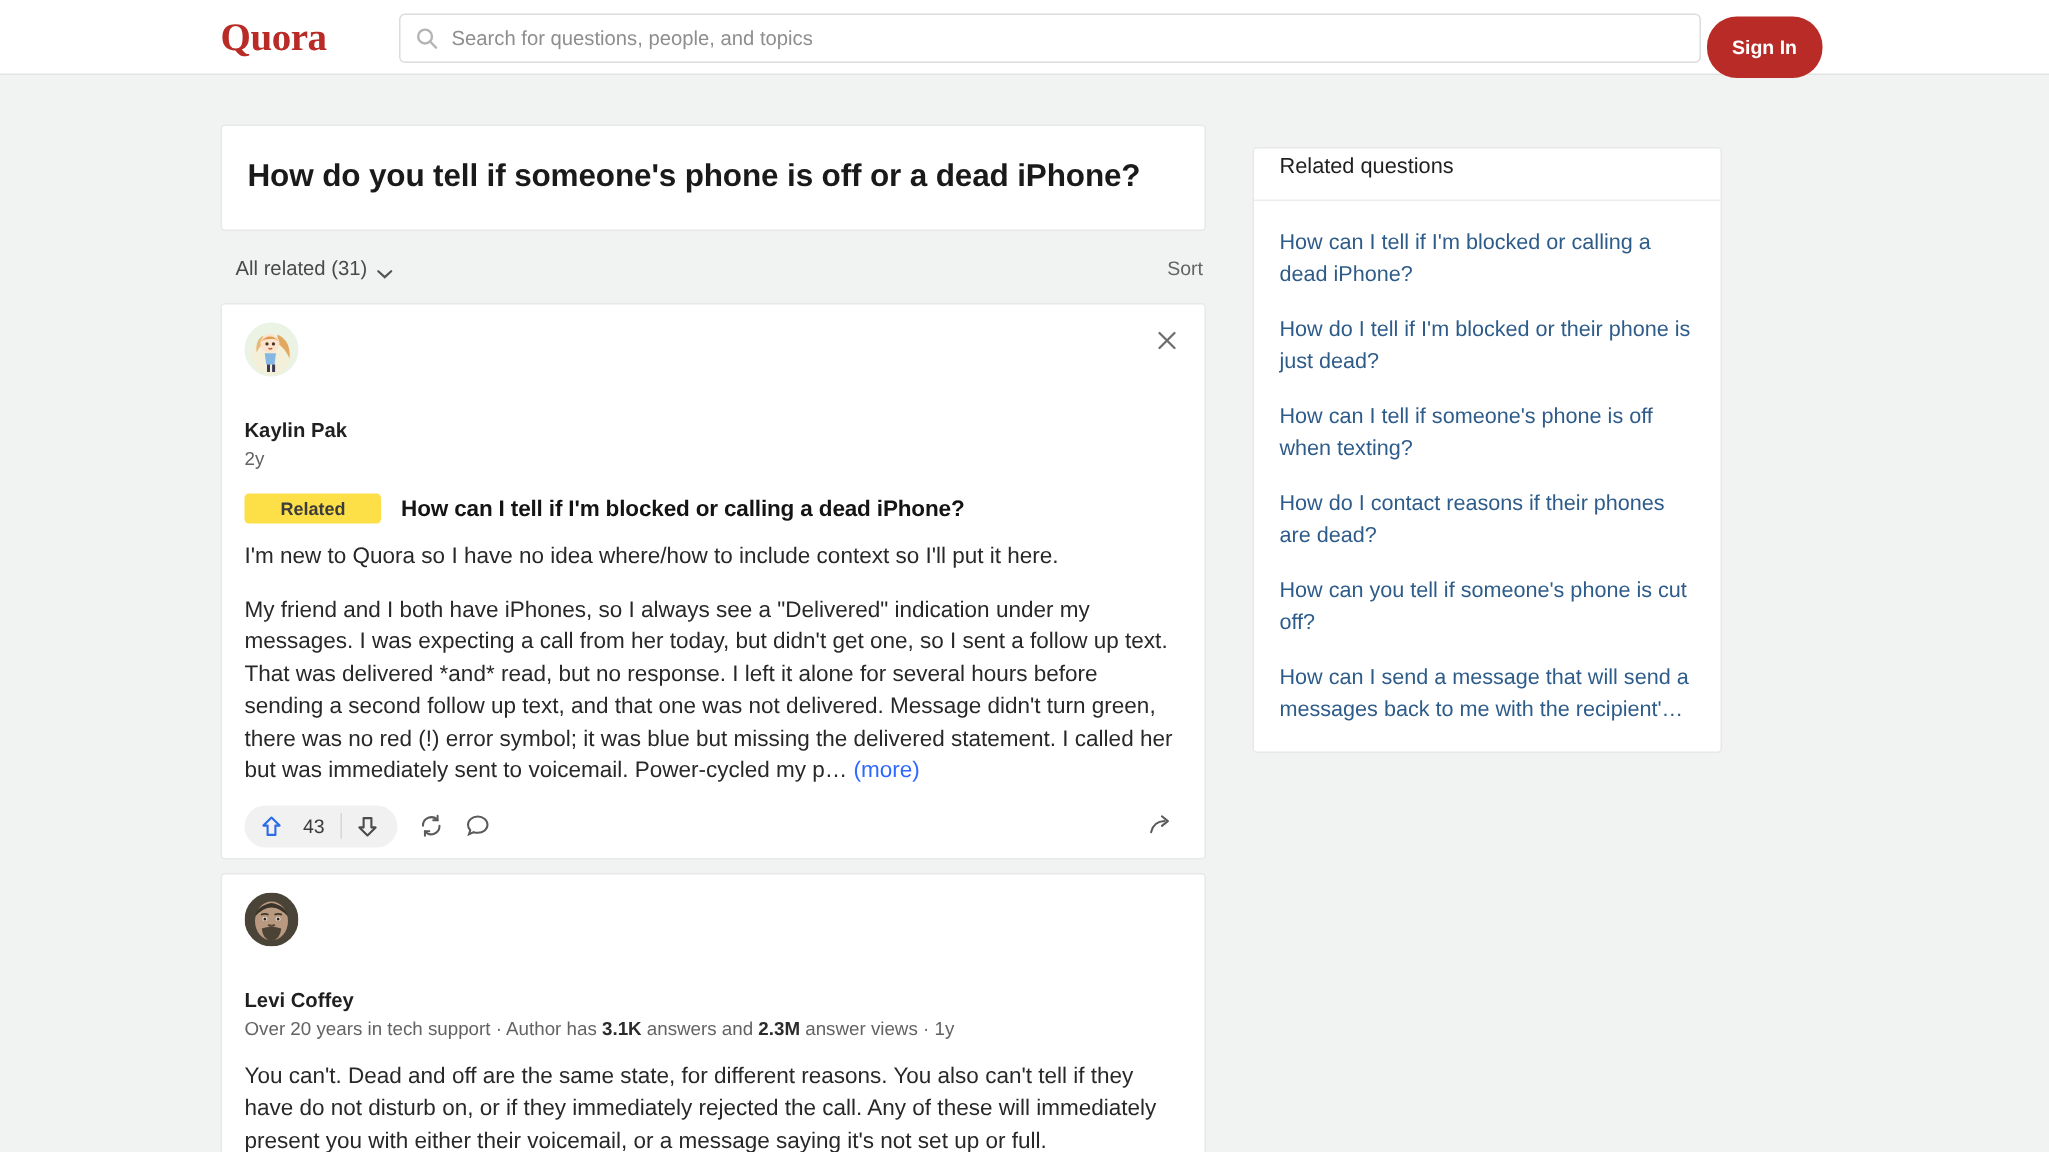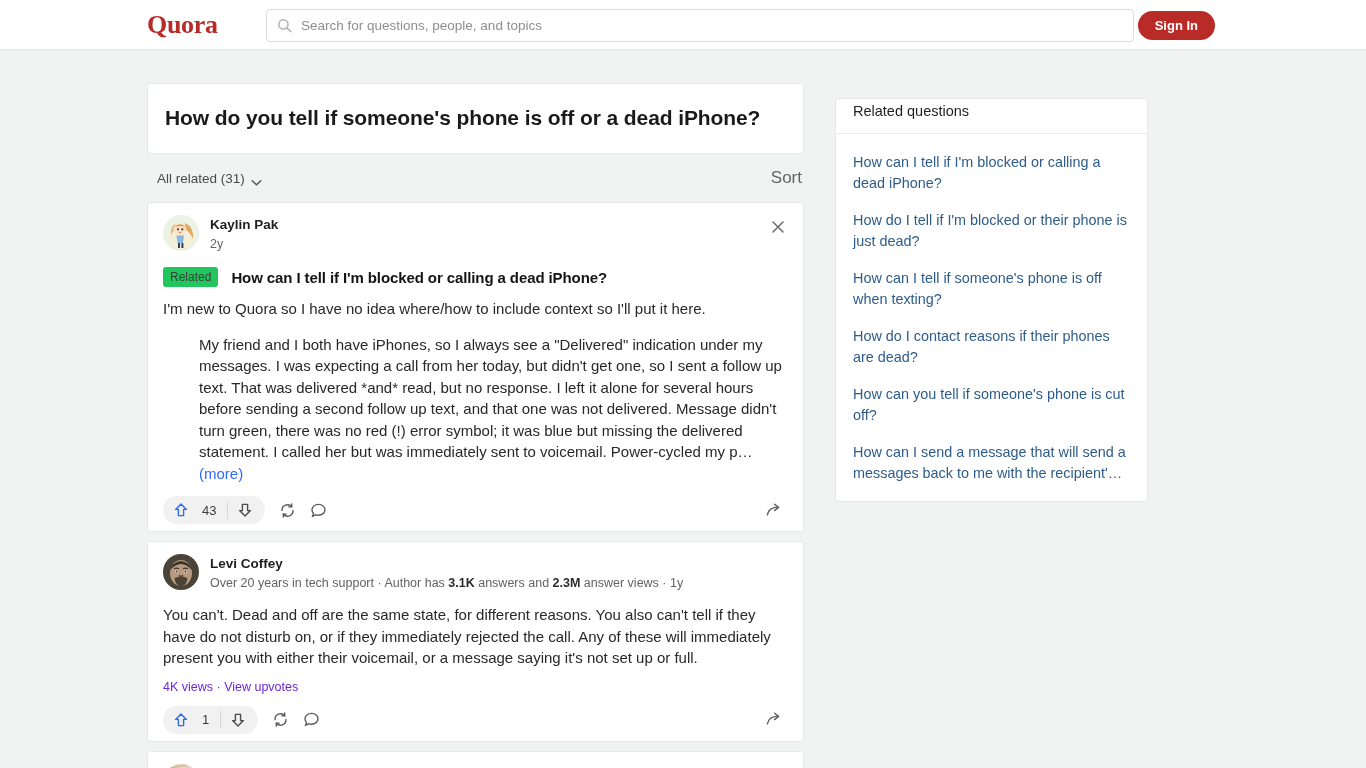--- a/index.html
+++ b/index.html
@@ -53,21 +53,21 @@
     font-size: 13.5px;
     color: #1d4ed8;
     width: 100%;
     background: transparent;
   }
   .search-input::placeholder { color: #8e8e8e; }
   .signin-btn {
     position: absolute;
     right: 151px;
     top: 11px;
-    height: 29px;
+    height: 41px;
     padding: 0 17px;
     background: #b92b27;
     color: #fff;
     border: none;
     border-radius: 20px;
     font-family: "Liberation Sans", sans-serif;
     font-size: 13px;
     font-weight: bold;
     cursor: pointer;
     line-height: 29px;
@@ -117,21 +117,21 @@
   }
   .all-related {
     display: flex;
     align-items: center;
     gap: 6px;
     font-size: 13.5px;
     color: #4a4a4a;
     cursor: pointer;
   }
   .sort-group { display: flex; align-items: center; gap: 9px; }
-  .sort-label { font-size: 17px; color: #636363; }
+  .sort-label { font-size: 13px; color: #636363; }
   .sort-pill {
     display: flex; align-items: center; gap: 7px;
     border: 1px solid #dddddd;
     background: #fff;
     border-radius: 18px;
     height: 31px;
     padding: 0 13px;
     font-size: 13.5px;
     color: #3d3d3d;
     cursor: pointer;
@@ -140,21 +140,21 @@
 
   
   .acard {
     background: #fff;
     border: 1px solid #e8e8e8;
     border-radius: 3px;
     margin-bottom: 9px;
     padding: 12px 15px 0 15px;
     position: relative;
   }
-  .ahead { display: flex; align-items: flex-start; gap: 11px; }
+  .ahead { display: flex; align-items: flex-start; gap: 26px; flex-direction: column; }
   .avatar {
     width: 36px; height: 36px;
     border-radius: 50%;
     flex: 0 0 36px;
     overflow: hidden;
     background: #eee;
     cursor: pointer;
   }
   .avatar svg { display: block; width: 36px; height: 36px; }
   .ahead-txt { padding-top: 1px; min-width: 0; }
@@ -182,43 +182,43 @@
   }
   .close-btn svg { width: 12px; height: 12px; }
 
   .related-line {
     display: flex;
     align-items: center;
     gap: 13px;
     margin-top: 13px;
   }
   .badge {
-    background: #22c55e;
+    background: #fde047;
     color: #3c3c3c;
     font-size: 12px;
-    font-weight: normal;
+    font-weight: bold;
     border-radius: 3px;
-    padding: 3px 7px;
+    padding: 3px 24px;
     white-space: nowrap;
   }
   .rel-q {
     font-size: 15px;
     font-weight: bold;
     color: #141414;
     cursor: pointer;
     letter-spacing: -0.1px;
   }
 
   .abody {
     font-size: 15px;
     color: #282828;
     line-height: 21.5px;
     margin-top: 11px;
   }
-  .abody p + p { margin-top: 14px; margin-left: 36px; }
+  .abody p + p { margin-top: 14px; }
   .more { color: #2e69ff; cursor: pointer; }
   .views {
     font-size: 12.5px;
     color: #6d28d9;
     margin-top: 11px;
     cursor: pointer;
   }
 
   
   .actions {

